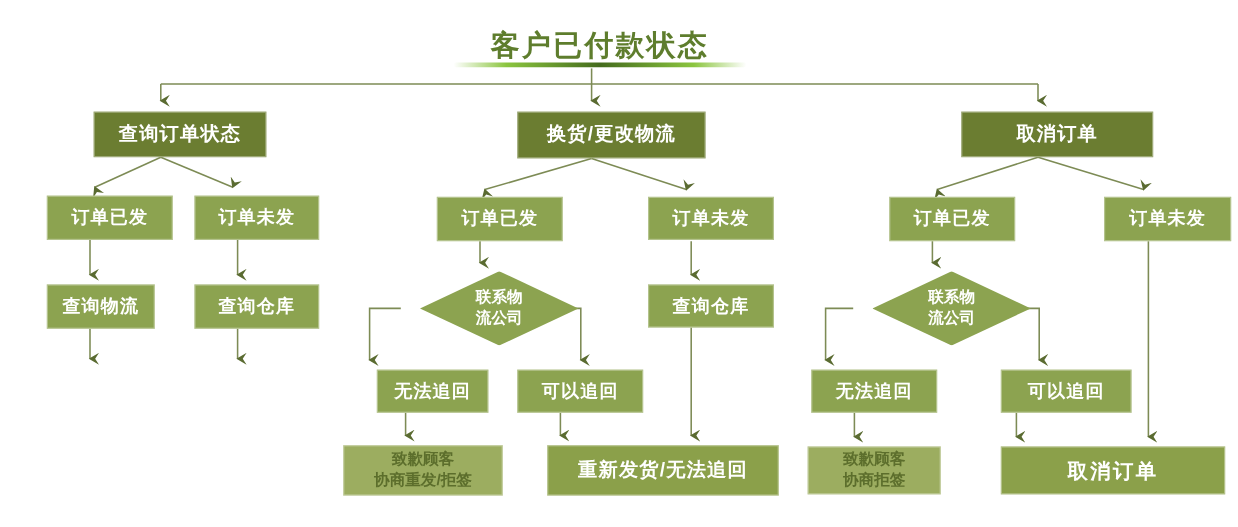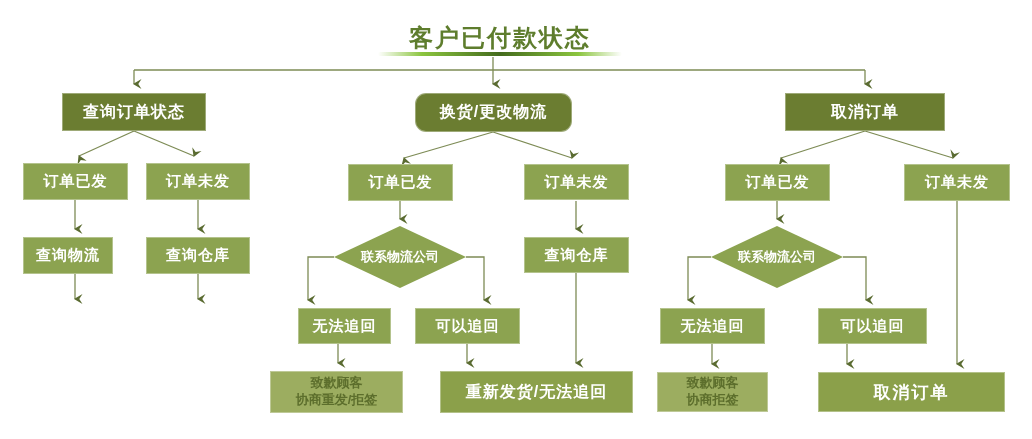--- a/index.html
+++ b/index.html
@@ -5,31 +5,32 @@
   html,body{margin:0;padding:0;background:#ffffff;}
   .canvas{
     position:relative;width:1032px;height:439px;background:#ffffff;overflow:hidden;
     font-family:"Liberation Sans","DejaVu Sans",sans-serif;
   }
   .wires{position:absolute;left:0;top:0;z-index:1;}
   .node{
     position:absolute;z-index:2;display:flex;align-items:center;justify-content:center;
     text-align:center;color:#ffffff;font-weight:bold;box-sizing:border-box;
     border:1px solid rgba(255,255,255,0.35);
+    margin-left:16px;
   }
   .dark{background:var(--dark);font-size:16px;letter-spacing:1px;}
   .med{background:var(--med);font-size:15px;letter-spacing:1px;}
   .wide{background:var(--wide);font-size:16px;letter-spacing:2px;}
   .wide2{background:var(--wide2);font-size:16px;letter-spacing:1px;}
   .big{font-size:17px;letter-spacing:2px;}
   .light{background:var(--light);color:var(--lighttxt);font-size:13px;line-height:1.3;flex-direction:column;}
   .diamond{
     background:var(--med);border:none;
     clip-path:polygon(50% 0,100% 50%,50% 100%,0 50%);
-    font-size:13px;line-height:1.3;flex-direction:row;
+    font-size:13px;line-height:1.3;flex-direction:column;
   }
   .title{
     position:absolute;z-index:2;color:var(--titletxt);font-weight:bold;font-size:24px;
     letter-spacing:2px;text-align:center;
   }
   .title-underline{
     position:absolute;z-index:2;height:4px;border-radius:2px;
     background:linear-gradient(to right,rgba(139,197,63,0),#8bc53f 18%,#446b1d 50%,#8bc53f 82%,rgba(139,197,63,0));
   }
 </style>
@@ -77,21 +78,21 @@
       <line x1="467" y1="344" x2="467" y2="363" marker-end="url(#arr)"></line>
       <line x1="712" y1="344" x2="712" y2="364" marker-end="url(#arr)"></line>
       <line x1="847" y1="344" x2="847" y2="364" marker-end="url(#arr)"></line>
     </g>
   </svg>
 
   <div class="title" style="left:350px;top:22px;width:300px;">客户已付款状态</div>
   <div class="title-underline" style="left:378px;top:52px;width:244px;"></div>
 
   <div class="node dark" style="left:62px;top:93px;width:144px;height:38px;">查询订单状态</div>
-  <div class="node dark" style="left:415px;top:93px;width:157px;height:39px;border-radius:11px;">换货/更改物流</div>
+  <div class="node dark" style="left:415px;top:93px;width:157px;height:39px;">换货/更改物流</div>
   <div class="node dark" style="left:785px;top:93px;width:160px;height:38px;">取消订单</div>
 
   <div class="node med" style="left:23px;top:163px;width:105px;height:37px;">订单已发</div>
   <div class="node med" style="left:146px;top:163px;width:104px;height:37px;">订单未发</div>
   <div class="node med" style="left:348px;top:164px;width:105px;height:37px;">订单已发</div>
   <div class="node med" style="left:524px;top:164px;width:105px;height:36px;">订单未发</div>
   <div class="node med" style="left:725px;top:164px;width:105px;height:37px;">订单已发</div>
   <div class="node med" style="left:904px;top:164px;width:106px;height:37px;">订单未发</div>
 
   <div class="node med" style="left:23px;top:237px;width:90px;height:37px;">查询物流</div>

